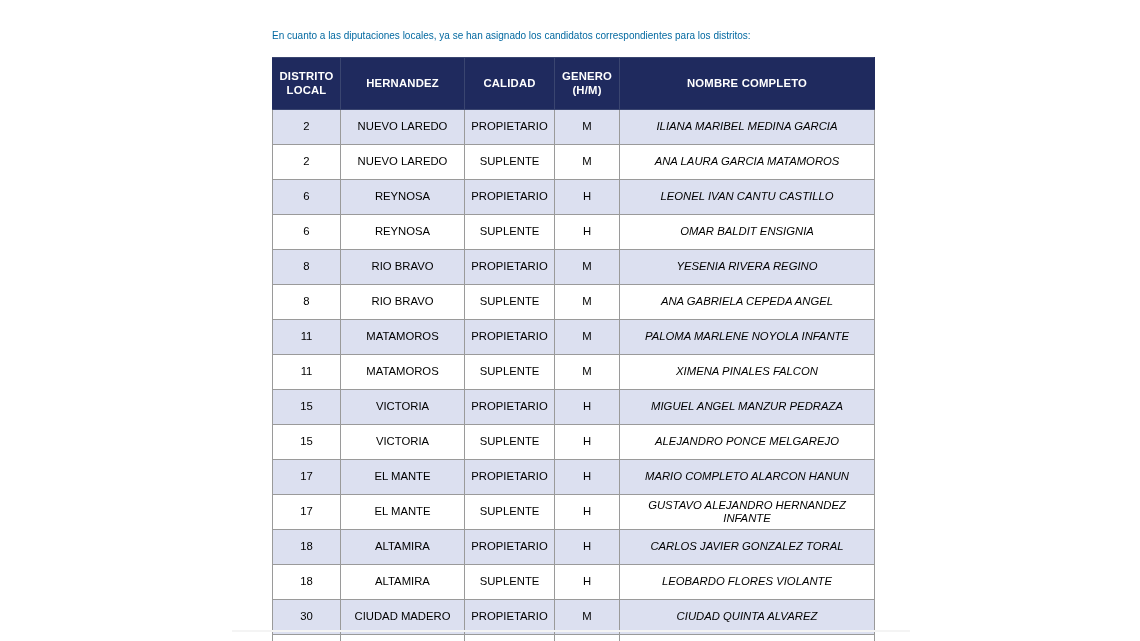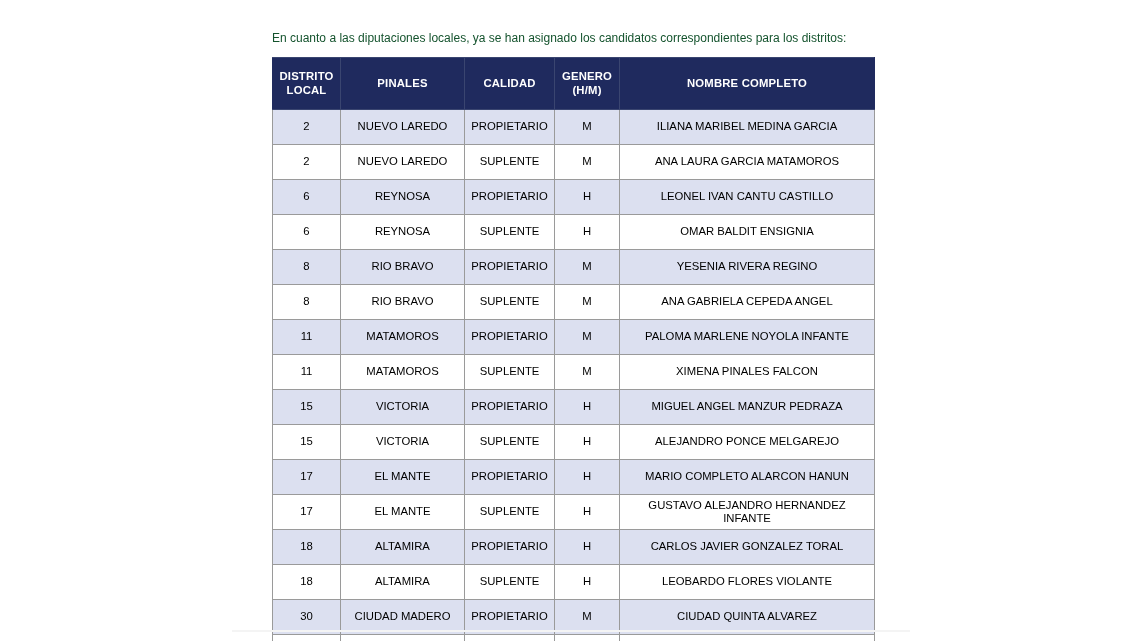--- a/index.html
+++ b/index.html
@@ -25,23 +25,23 @@
     height: 641px;
     background: #ffffff;
   }
 
   
   #intro {
     position: absolute;
     left: 272px;
     top: 18px;
     width: 600px;
-    font-size: 12px;
+    font-size: 10px;
     line-height: 16.5px;
-    color: #14532d;
+    color: #0369a1;
     text-align: left;
   }
 
   
   #table-wrap {
     position: absolute;
     left: 272px;
     top: 57px;
     width: 602px;
   }
@@ -88,20 +88,21 @@
     background: #ffffff;
   }
 
   table.candidates tbody tr.shaded td {
     background: #dce0f0;
   }
 
   table.candidates tbody td.col-nombre {
     padding-left: 6px;
     padding-right: 6px;
+    font-style: italic;
   }
 
   
   #bottom-rule {
     position: absolute;
     left: 232px;
     top: 630px;
     width: 678px;
     height: 2px;
     background: #f4f4f4;
@@ -120,21 +121,21 @@
         <col class="c-distrito">
         <col class="c-cabecera">
         <col class="c-calidad">
         <col class="c-genero">
         <col class="c-nombre">
       </colgroup>
       <thead>
         <tr>
             <th>DISTRITO
 LOCAL</th>
-            <th>PINALES</th>
+            <th>HERNANDEZ</th>
             <th>CALIDAD</th>
             <th>GENERO
 (H/M)</th>
             <th>NOMBRE COMPLETO</th>
           </tr>
       </thead>
       <tbody>
           <tr class="shaded">
             <td>2</td>
             <td>NUEVO LAREDO</td>

